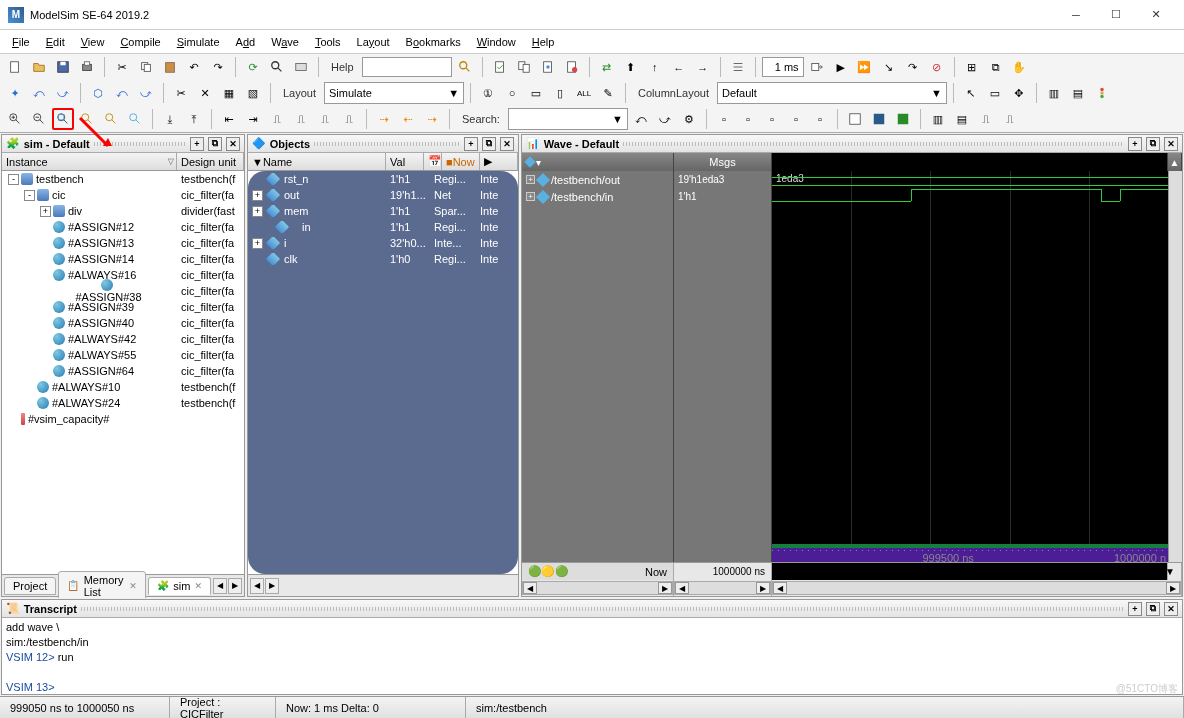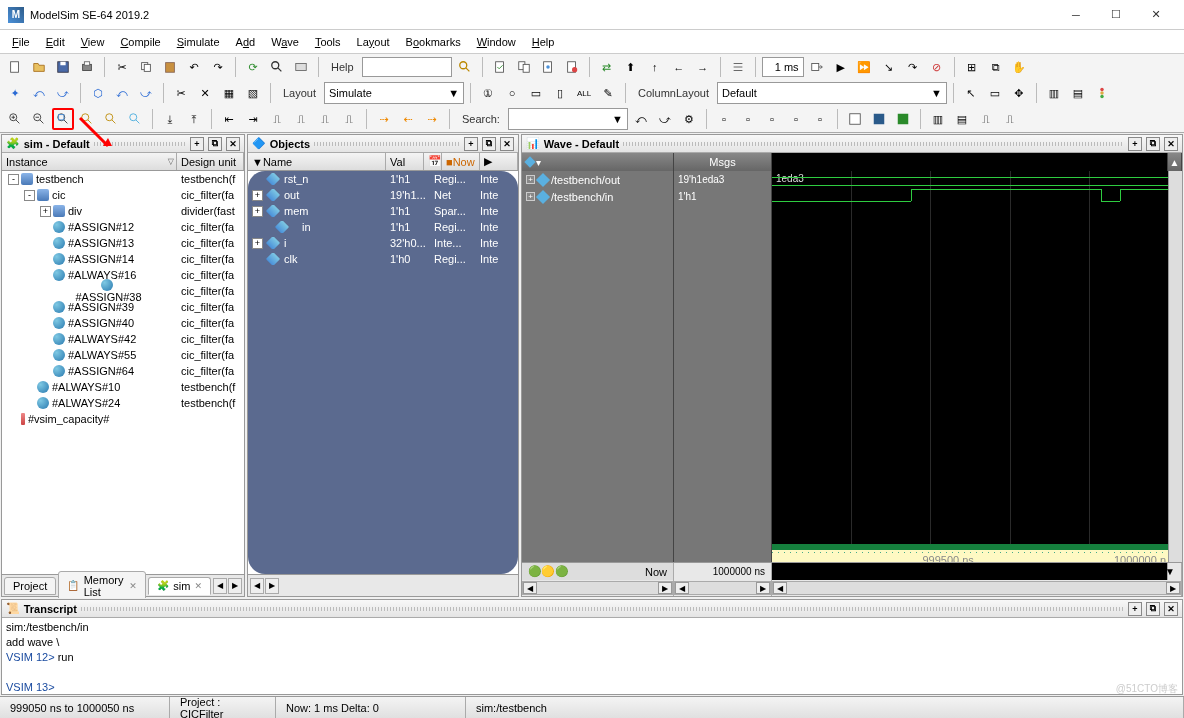--- a/index.html
+++ b/index.html
@@ -51,21 +51,21 @@
 .wave-values { width: 98px; background: #777; border-right: 1px solid #444; }
 .wave-plot { flex: 1; background: #000; position: relative; overflow: hidden; }
 .wave-row { height: 17px; display: flex; align-items: center; padding: 0 4px; color: #fff; gap: 3px; font-size: 10px; }
 .wave-row .exp { width: 9px; height: 9px; border: 1px solid #ccc; background: #888; color: #fff; display: inline-flex; align-items: center; justify-content: center; font-size: 8px; }
 .wave-row .wicon { width: 10px; height: 10px; transform: rotate(45deg); background: #5ab0e0; }
 .wave-plot .grid-line { position: absolute; top: 0; bottom: 0; width: 1px; background: #2a2a2a; }
 .wave-plot .signal-line { position: absolute; height: 1px; background: #2ecc40; }
 .wave-plot .sig-val { position: absolute; color: #ddd; font-size: 10px; }
 .wave-now-row { height: 18px; display: flex; background: #e8e8e8; border-top: 1px solid #999; }
 .wave-now-row .nc { border-right: 1px solid #aaa; display: flex; align-items: center; justify-content: flex-end; padding: 0 6px; font-size: 10px; }
-.wave-ruler { height: 18px; background: #fef9c3; border-top: 6px solid #15803d; position: relative; color: #888; font-size: 9px; }
+.wave-ruler { height: 18px; background: #4c1d95; border-top: 4px solid #15803d; position: relative; color: #888; font-size: 9px; }
 .wave-scroll-row { height: 16px; display: flex; background: #e8e8e8; }
 .wave-scroll-row .sc { border-right: 1px solid #aaa; display: flex; align-items: center; }
 .hscroll { flex: 1; height: 14px; background: #ddd; border: 1px solid #aaa; display: flex; align-items: center; }
 .hscroll .ar { width: 14px; height: 12px; background: #eee; border: 1px solid #999; display: flex; align-items: center; justify-content: center; font-size: 8px; }
 .hscroll .track { flex: 1; }
 .transcript { border: 1px solid #999; background: #fff; margin: 1px; display: flex; flex-direction: column; }
 .transcript-body { flex: 1; padding: 2px 4px; font-family: Consolas, monospace; font-size: 11px; line-height: 15px; overflow: auto; }
 .transcript-body .prompt { color: #1a4ba0; }
 .statusbar { height: 22px; background: linear-gradient(#f4f4f4,#e0e0e0); border-top: 1px solid #999; display: flex; align-items: center; }
 .statusbar .cell { padding: 0 10px; border-right: 1px solid #aaa; height: 100%; display: flex; align-items: center; }
@@ -709,22 +709,22 @@
 <div class="transcript" style="height:96px">
   <div class="panel-header">
     <span>📜</span>
     <span>Transcript</span>
     <div class="dots"></div>
     <div class="hbtn">+</div>
     <div class="hbtn">⧉</div>
     <div class="hbtn">✕</div>
   </div>
   <div class="transcript-body" id="transcript-body">
+      <div><span>add wave  \</span></div>
       <div><span>sim:/testbench/in</span></div>
-      <div><span>add wave  \</span></div>
       <div><span class="prompt">VSIM 12&gt; </span><span>run</span></div>
       <div>&nbsp;</div>
       <div><span class="prompt">VSIM 13&gt; </span><span></span></div>
     </div>
 </div>
 
 <div class="statusbar">
   <div class="cell" style="width:170px">999050 ns to 1000050 ns</div>
   <div class="cell" style="width:106px">Project : CICFilter</div>
   <div class="cell" style="width:190px">Now: 1 ms   Delta: 0</div>

